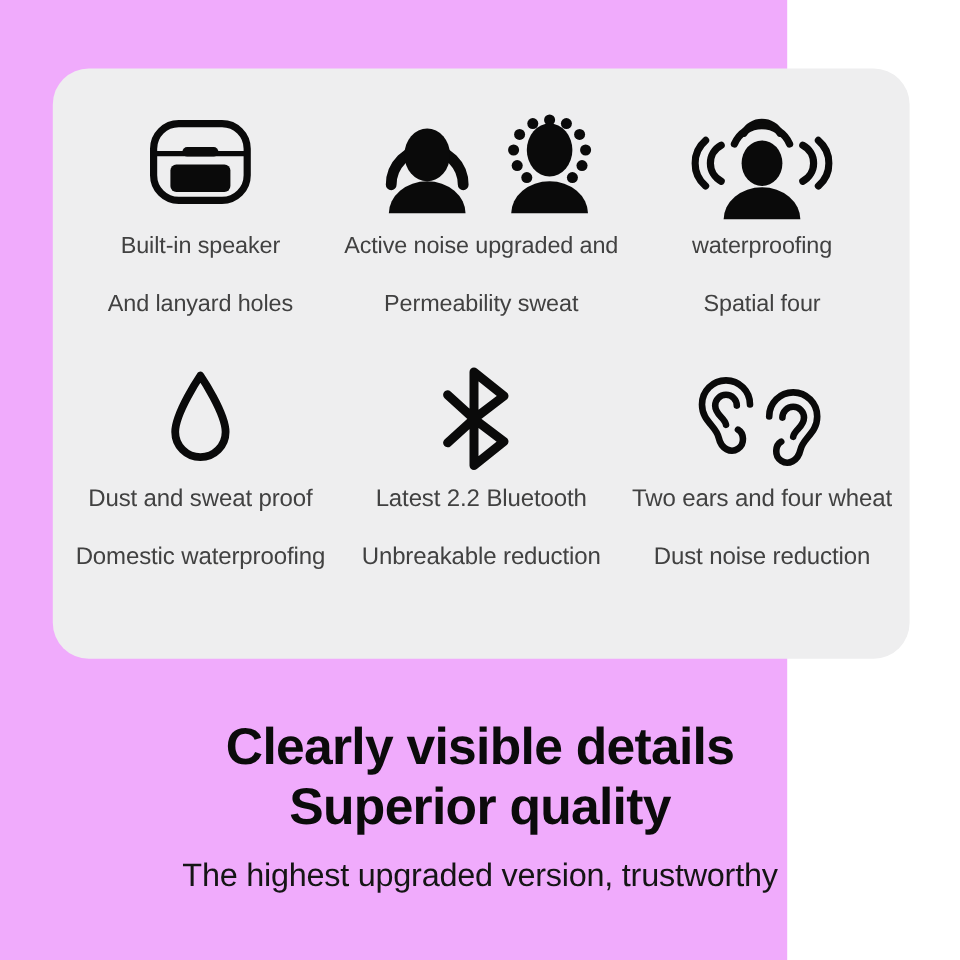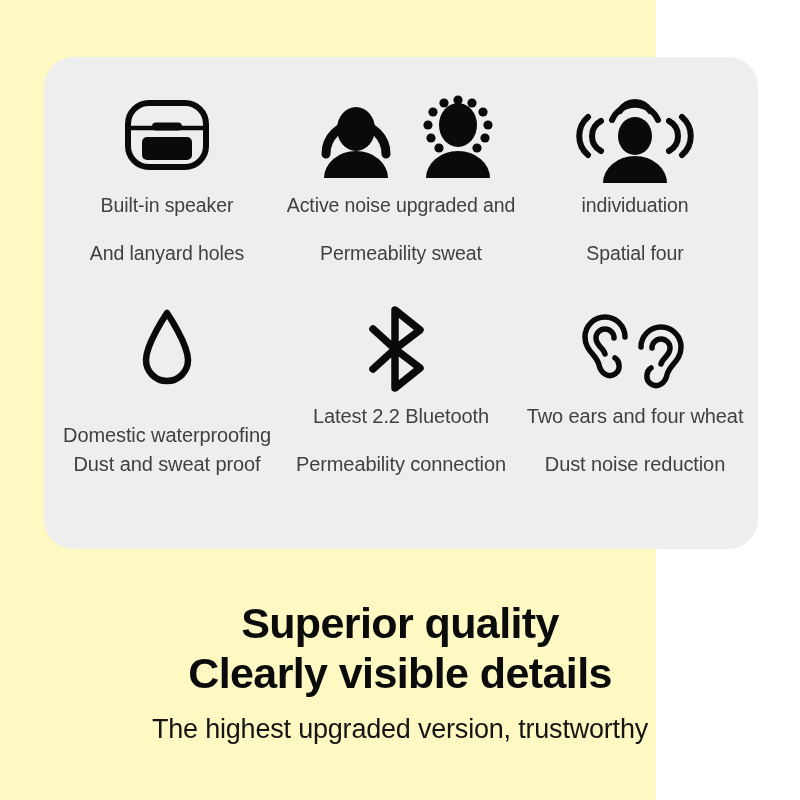--- a/index.html
+++ b/index.html
@@ -12,21 +12,21 @@
     height: 800px;
     overflow: hidden;
     font-family: "Liberation Sans", sans-serif;
     -webkit-font-smoothing: antialiased;
   }
 
   #page {
     position: relative;
     width: 656px;
     height: 800px;
-    background: #fef9c3;
+    background: #f0abfc;
   }
 
   
   #feature-card {
     position: absolute;
     left: 44px;
     top: 57px;
     width: 714px;
     height: 492px;
     background: #eeeeef;
@@ -164,42 +164,42 @@
             <path d="M25 34 A17 17 0 0 0 25 64" fill="none" stroke="#0a0a0a" stroke-width="6" stroke-linecap="round"></path>
             <path d="M12 30 A25 25 0 0 0 12 68" fill="none" stroke="#0a0a0a" stroke-width="6" stroke-linecap="round"></path>
 
             <path d="M93 34 A17 17 0 0 1 93 64" fill="none" stroke="#0a0a0a" stroke-width="6" stroke-linecap="round"></path>
             <path d="M106 30 A25 25 0 0 1 106 68" fill="none" stroke="#0a0a0a" stroke-width="6" stroke-linecap="round"></path>
 
             <ellipse cx="59" cy="49" rx="17" ry="19" fill="#0a0a0a"></ellipse>
             <path d="M27 96 A32 27 0 0 1 91 96 Z" fill="#0a0a0a"></path>
           </svg>
         </div>
-        <div class="feature-line line1">individuation</div>
+        <div class="feature-line line1">waterproofing</div>
         <div class="feature-line line2">Spatial four</div>
       </div>
 
       <div class="feature-cell row2">
         <div class="icon-wrap">
           <svg width="66" height="86" viewBox="0 0 66 86">
             <path d="M33 7 C33 7 12 38 12 54 A21 21 0 0 0 54 54 C54 38 33 7 33 7 Z" fill="none" stroke="#0a0a0a" stroke-width="6.5" stroke-linejoin="round"></path>
           </svg>
         </div>
+        <div class="feature-line line1">Dust and sweat proof</div>
         <div class="feature-line line2">Domestic waterproofing</div>
-        <div class="feature-line line1">Dust and sweat proof</div>
       </div>
 
       <div class="feature-cell row2">
         <div class="icon-wrap">
           <svg width="72" height="90" viewBox="0 0 72 90">
             <path d="M30 45 L8 25 M30 45 L8 65 M30 45 L30 6 L55 26 L30 45 L30 84 L55 64 L30 45 Z" fill="none" stroke="#0a0a0a" stroke-width="7.5" stroke-linejoin="round" stroke-linecap="round"></path>
           </svg>
         </div>
         <div class="feature-line line1">Latest 2.2 Bluetooth</div>
-        <div class="feature-line line2">Permeability connection</div>
+        <div class="feature-line line2">Unbreakable reduction</div>
       </div>
 
       <div class="feature-cell row2">
         <div class="icon-wrap">
           <svg width="112" height="88" viewBox="0 0 112 88">
 
             <g transform="translate(50,6) scale(-1,1)">
               <path d="M4 26 A20 20 0 0 1 44 26 C44 40 32 44 30 54 C28 63 20 67 14 63 C8 59 9 50 14 47" fill="none" stroke="#0a0a0a" stroke-width="5.5" stroke-linecap="round" stroke-linejoin="round"></path>
               <path d="M15 27 A9 9 0 0 1 33 27 C33 35 25 37 24 43" fill="none" stroke="#0a0a0a" stroke-width="5.5" stroke-linecap="round" stroke-linejoin="round"></path>
             </g>
@@ -211,18 +211,18 @@
           </svg>
         </div>
         <div class="feature-line line1">Two ears and four wheat</div>
         <div class="feature-line line2">Dust noise reduction</div>
       </div>
 
     </div>
   </div>
 
   <div id="headline-block">
+    <div class="headline">Clearly visible details</div>
     <div class="headline">Superior quality</div>
-    <div class="headline">Clearly visible details</div>
     <div class="subheadline">The highest upgraded version, trustworthy</div>
   </div>
 
 </div>
 
 </body></html>

